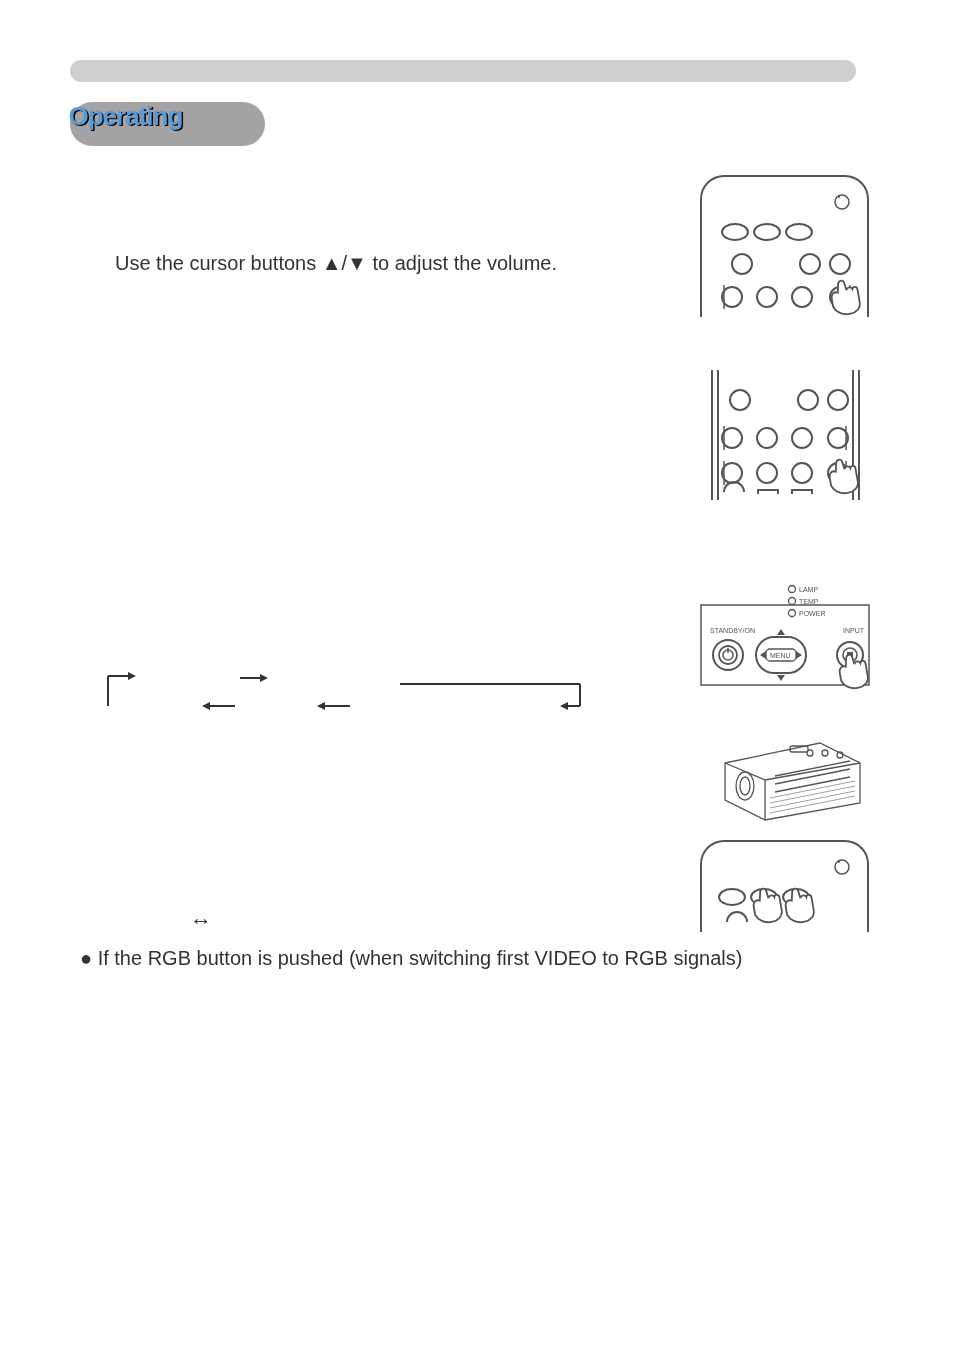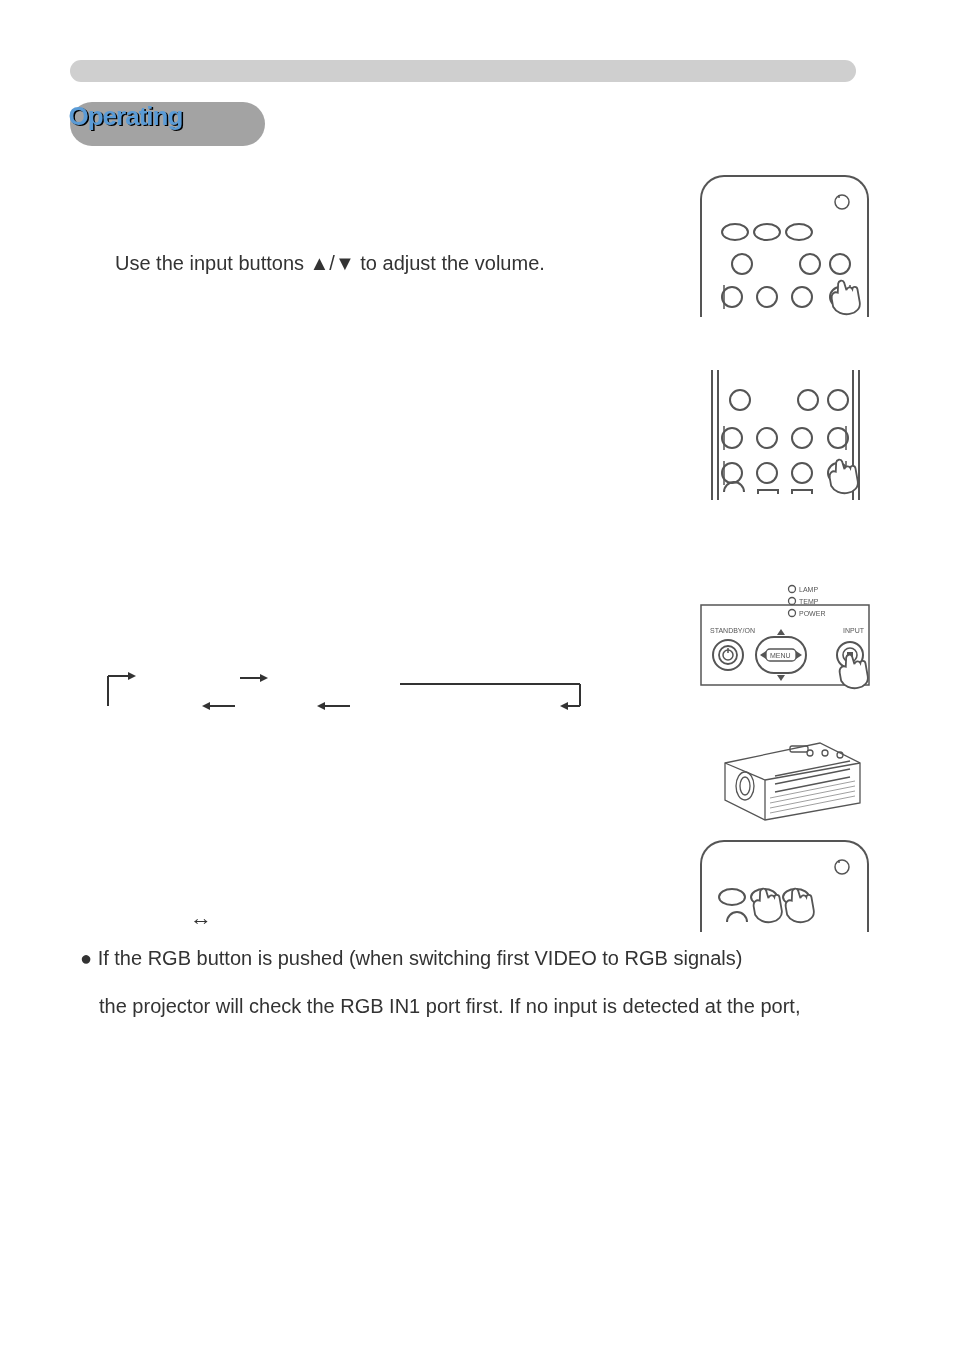--- a/index.html
+++ b/index.html
@@ -120,21 +120,21 @@
 
   <div class="top-bar"></div>
 
   <div class="pill">
     <div class="pill-text">
       <span class="pill-inner pill-shadow">Operating</span>
       <span class="pill-inner pill-fg">Operating</span>
     </div>
   </div>
 
-  <div class="body-text t1">Use the input buttons ▲/▼ to adjust the volume.</div>
+  <div class="body-text t1">Use the cursor buttons ▲/▼ to adjust the volume.</div>
 
   <div class="remote" style="left: 700px; top: 175px; width: 165px; height: 140px; border-bottom: none; border-bottom-left-radius:0; border-bottom-right-radius:0;">
     <svg width="165" height="140">
       <circle cx="140" cy="25" r="7" fill="none" stroke="#555" stroke-width="1.5"></circle>
       <line x1="137" y1="21" x2="137" y2="18" stroke="#555" stroke-width="1.5"></line>
 
       <ellipse cx="33" cy="55" rx="13" ry="8" fill="none" stroke="#555" stroke-width="2"></ellipse>
       <ellipse cx="65" cy="55" rx="13" ry="8" fill="none" stroke="#555" stroke-width="2"></ellipse>
       <ellipse cx="97" cy="55" rx="13" ry="8" fill="none" stroke="#555" stroke-width="2"></ellipse>
 
@@ -290,15 +290,14 @@
       <line x1="300" y1="14" x2="480" y2="14" stroke="#333" stroke-width="2"></line>
       <line x1="480" y1="14" x2="480" y2="36" stroke="#333" stroke-width="2"></line>
       <line x1="480" y1="36" x2="468" y2="36" stroke="#333" stroke-width="2"></line>
       <polygon points="468,32 460,36 468,40" fill="#333"></polygon>
     </svg>
   </div>
 
   <div class="arrow" style="left: 190px; top: 905px;">↔</div>
 
   <div class="body-text t-bullet">● If the RGB button is pushed (when switching first VIDEO to RGB signals)</div>
-  <div class="body-text t-bullet2">the projector will check the RGB IN1 port first. If no input is detected at the port,</div>
 
 </div>
 
 </body></html>

